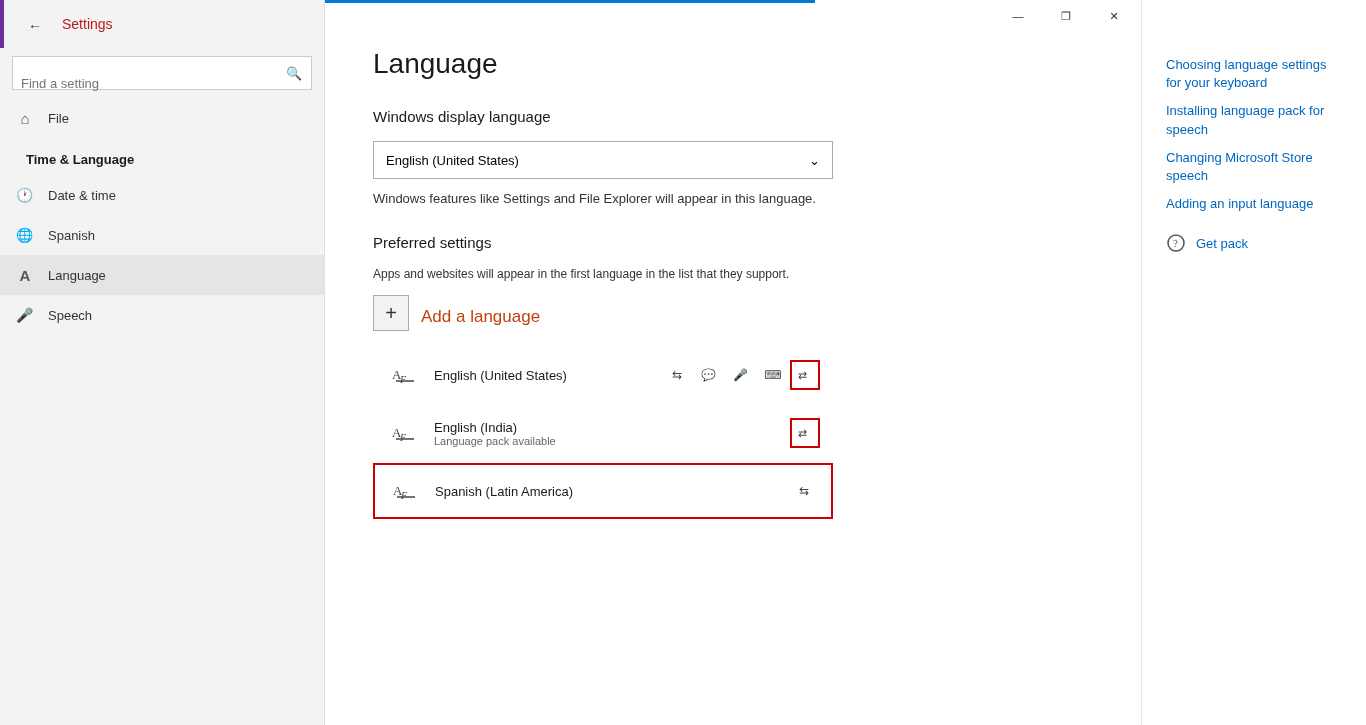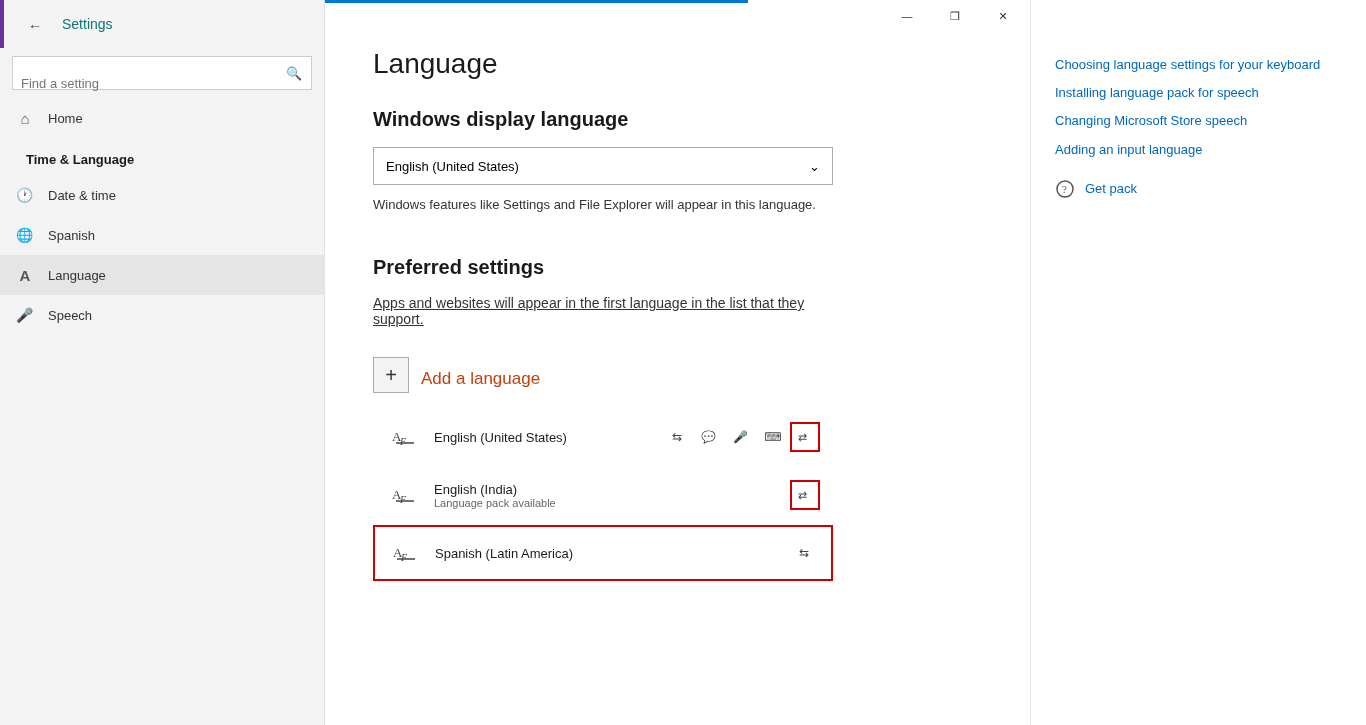--- a/index.html
+++ b/index.html
@@ -25,21 +25,21 @@
       width: 30px; height: 30px;
       border: none; background: transparent;
       cursor: pointer;
       display: flex; align-items: center; justify-content: center;
       border-radius: 2px;
       font-size: 14px;
       color: #333;
     }
     .sidebar-app-title {
       font-size: 14px;
-      color: #0f766e;
+      color: #b91c1c;
     }
     .sidebar-title-bar-wrapper {
       position: relative;
     }
     .search-box {
       margin: 8px 12px;
       display: flex;
       align-items: center;
       background: #fff;
       border: 1px solid #ccc;
@@ -100,51 +100,50 @@
       color: #333;
     }
     .page-title {
       font-size: 28px;
       font-weight: 300;
       color: #1a1a1a;
       margin-bottom: 28px;
       margin-top: 16px;
     }
     .section-heading {
-      font-size: 20px;
-      font-weight: 700;
+      font-size: 15px;
+      font-weight: 400;
       color: #1a1a1a;
       margin-bottom: 16px;
     }
     .display-lang-dropdown {
       width: 460px;
       height: 38px;
       border: 1px solid #aaa;
       background: #fff;
       display: flex;
       align-items: center;
       justify-content: space-between;
       padding: 0 12px;
       cursor: pointer;
       font-size: 13px;
       margin-bottom: 12px;
     }
     .display-lang-note {
       font-size: 13px;
       color: #333;
-      margin-bottom: 44px;
+      margin-bottom: 28px;
       max-width: 460px;
     }
     .pref-lang-section { margin-bottom: 28px; }
     .pref-lang-note {
-      font-size: 14px;
-      color: #333;
-      margin-bottom: 30px;
+      font-size: 12px;
+      color: #333;
+      margin-bottom: 14px;
       max-width: 460px;
-      text-decoration: underline;
     }
     .add-lang-btn {
       width: 36px; height: 36px;
       border: 1px solid #aaa;
       background: #f3f3f3;
       cursor: pointer;
       display: flex; align-items: center; justify-content: center;
       font-size: 20px;
       color: #333;
       margin-bottom: 8px;
@@ -196,21 +195,21 @@
       display: flex; align-items: center; justify-content: center;
       font-size: 11px;
       color: #444;
     }
     .lang-item-spanish {
       border: 2px solid #cc0000;
     }
 
     
     .right-panel {
-      width: 336px;
+      width: 225px;
       flex-shrink: 0;
       padding: 56px 24px 24px 24px;
       background: #fff;
       border-left: 1px solid #e8e8e8;
     }
     .right-link {
       display: block;
       color: #0067c0;
       font-size: 13px;
       text-decoration: none;
@@ -261,21 +260,21 @@
     </div>
   </div>
 
   <div class="search-box">
     <input class="search-input" type="text" placeholder="Find a setting" style="">
     <span class="search-icon-span">🔍</span>
   </div>
 
   <div class="sidebar-nav-item">
     <span class="sidebar-nav-icon">⌂</span>
-    <span>Home</span>
+    <span>File</span>
   </div>
 
   <div class="sidebar-section-label">Time &amp; Language</div>
 
   <div class="sidebar-nav-item">
     <span class="sidebar-nav-icon" style="font-size:14px;">🕐</span>
     <span>Date &amp; time</span>
   </div>
 
   <div class="sidebar-nav-item">

